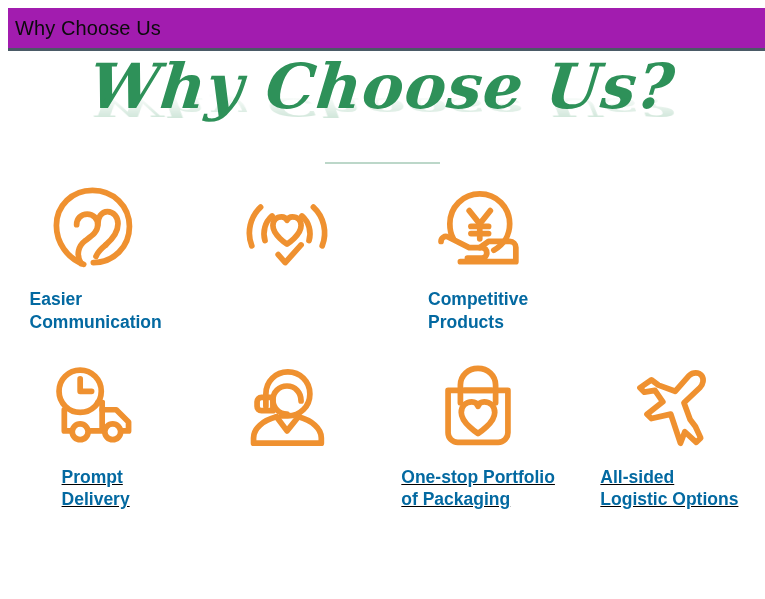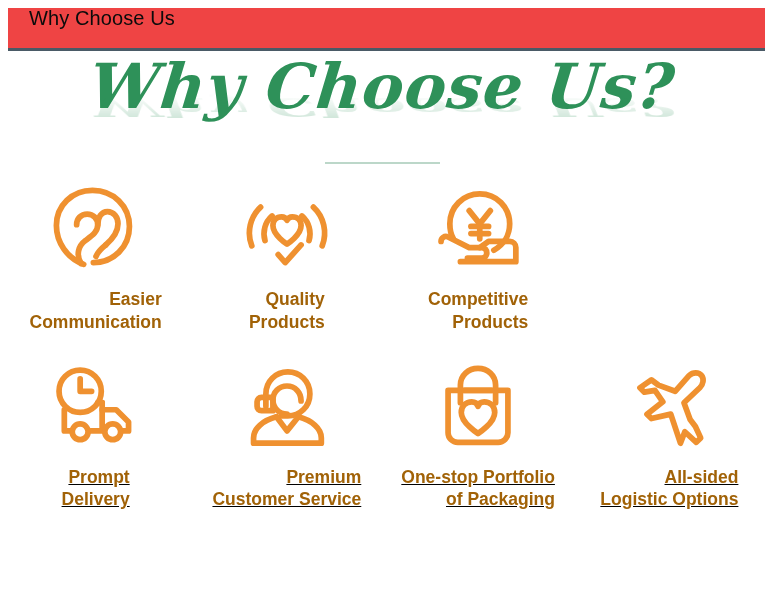--- a/index.html
+++ b/index.html
@@ -15,26 +15,25 @@
     position: relative;
   }
 
   
   #header-bar {
     position: absolute;
     left: 8px;
     top: 8px;
     right: 0;
     height: 43px;
-    background: #ef4444;
+    background: #a21caf;
     border-bottom: 3px solid #4a5a66;
     box-sizing: border-box;
     display: flex;
-    align-items: flex-start;
-    padding-left: 14px;
+    align-items: center;
   }
   #header-title {
     font-size: 20px;
     color: #0b0b0b;
     font-family: "Liberation Sans", sans-serif;
     letter-spacing: 0.1px;
     padding-left: 7px;
     line-height: 1;
     white-space: nowrap;
   }
@@ -128,26 +127,26 @@
     height: 92px;
     display: flex;
     align-items: center;
     justify-content: center;
   }
   .feature-icon svg {
     display: block;
   }
   .feature-label {
     margin-top: 12px;
-    text-align: right;
+    text-align: left;
     font-family: "Liberation Sans", sans-serif;
     font-weight: bold;
     font-size: 17.5px;
     line-height: 1.30;
-    color: #a16207;
+    color: #0369a1;
     white-space: pre-line;
   }
 </style>
 </head>
 <body>
 
 <div id="header-bar">
   <div id="header-title">Why Choose Us</div>
 </div>
 
@@ -185,22 +184,20 @@
         <div class="feature-icon">
           <svg width="88" height="88" viewBox="0 0 100 100" fill="none" stroke="#ef9130" stroke-width="6.5" stroke-linecap="round" stroke-linejoin="round">
             <path d="M33 34 C25 41 22 52 25 62"></path>
             <path d="M20 24 C8 35 4 53 10 68"></path>
             <path d="M67 34 C75 41 78 52 75 62"></path>
             <path d="M80 24 C92 35 96 53 90 68"></path>
             <path d="M50 66 C50 66 34 56 34 45 C34 39 38 35 44 35 C47 35 49 37 50 39 C51 37 53 35 56 35 C62 35 66 39 66 45 C66 56 50 66 50 66 Z"></path>
             <path d="M40 78 L48 87 L66 67"></path>
           </svg>
         </div>
-        <div class="feature-label">Quality
-Products</div>
       </div>
 
       <div class="feature-cell">
         <div class="feature-icon">
           <svg width="88" height="88" viewBox="0 0 100 100" fill="none" stroke="#ef9130" stroke-width="6.5" stroke-linecap="round" stroke-linejoin="round">
             <path d="M22 60 C19 55 18 49 18 43 C18 24 33 9 52 9 C71 9 86 24 86 43 C86 56 79 67 68 73"></path>
             <path d="M40 28 L52 43 L64 28"></path>
             <path d="M52 43 V60"></path>
             <path d="M42 46 H62"></path>
             <path d="M42 54 H62"></path>
@@ -236,22 +233,20 @@
       <div class="feature-cell">
         <div class="feature-icon">
           <svg width="88" height="88" viewBox="0 0 100 100" fill="none" stroke="#ef9130" stroke-width="6.5" stroke-linecap="round" stroke-linejoin="round">
             <path d="M26 48 V34 C26 20 37 9 51 9 C65 9 76 20 76 34 C76 48 65 59 51 59 H44"></path>
             <path d="M66 42 C66 32 59 25 50 25 C41 25 34 32 34 41 C34 50 41 57 50 57"></path>
             <path d="M21 38 H34 V53 H21 C18 53 16 51 16 48 V43 C16 40 18 38 21 38 Z"></path>
             <path d="M38 60 L50 76 L63 60"></path>
             <path d="M38 60 C23 64 12 73 12 84 V90 H89 V84 C89 73 78 64 63 60"></path>
           </svg>
         </div>
-        <div class="feature-label">Premium
-Customer Service</div>
       </div>
 
       <div class="feature-cell">
         <div class="feature-icon">
           <svg width="88" height="88" viewBox="0 0 100 100" fill="none" stroke="#ef9130" stroke-width="6.5" stroke-linecap="round" stroke-linejoin="round">
             <path d="M16 30 H84 V78 C84 84 79 89 73 89 H27 C21 89 16 84 16 78 Z"></path>
             <path d="M30 44 V24 C30 13 39 5 50 5 C61 5 70 13 70 24 V44"></path>
             <path d="M35 30 H65"></path>
             <path d="M50 79 C50 79 31 67 31 55 C31 48 36 43 43 43 C46 43 49 45 50 48 C51 45 54 43 57 43 C64 43 69 48 69 55 C69 67 50 79 50 79 Z"></path>
           </svg>

